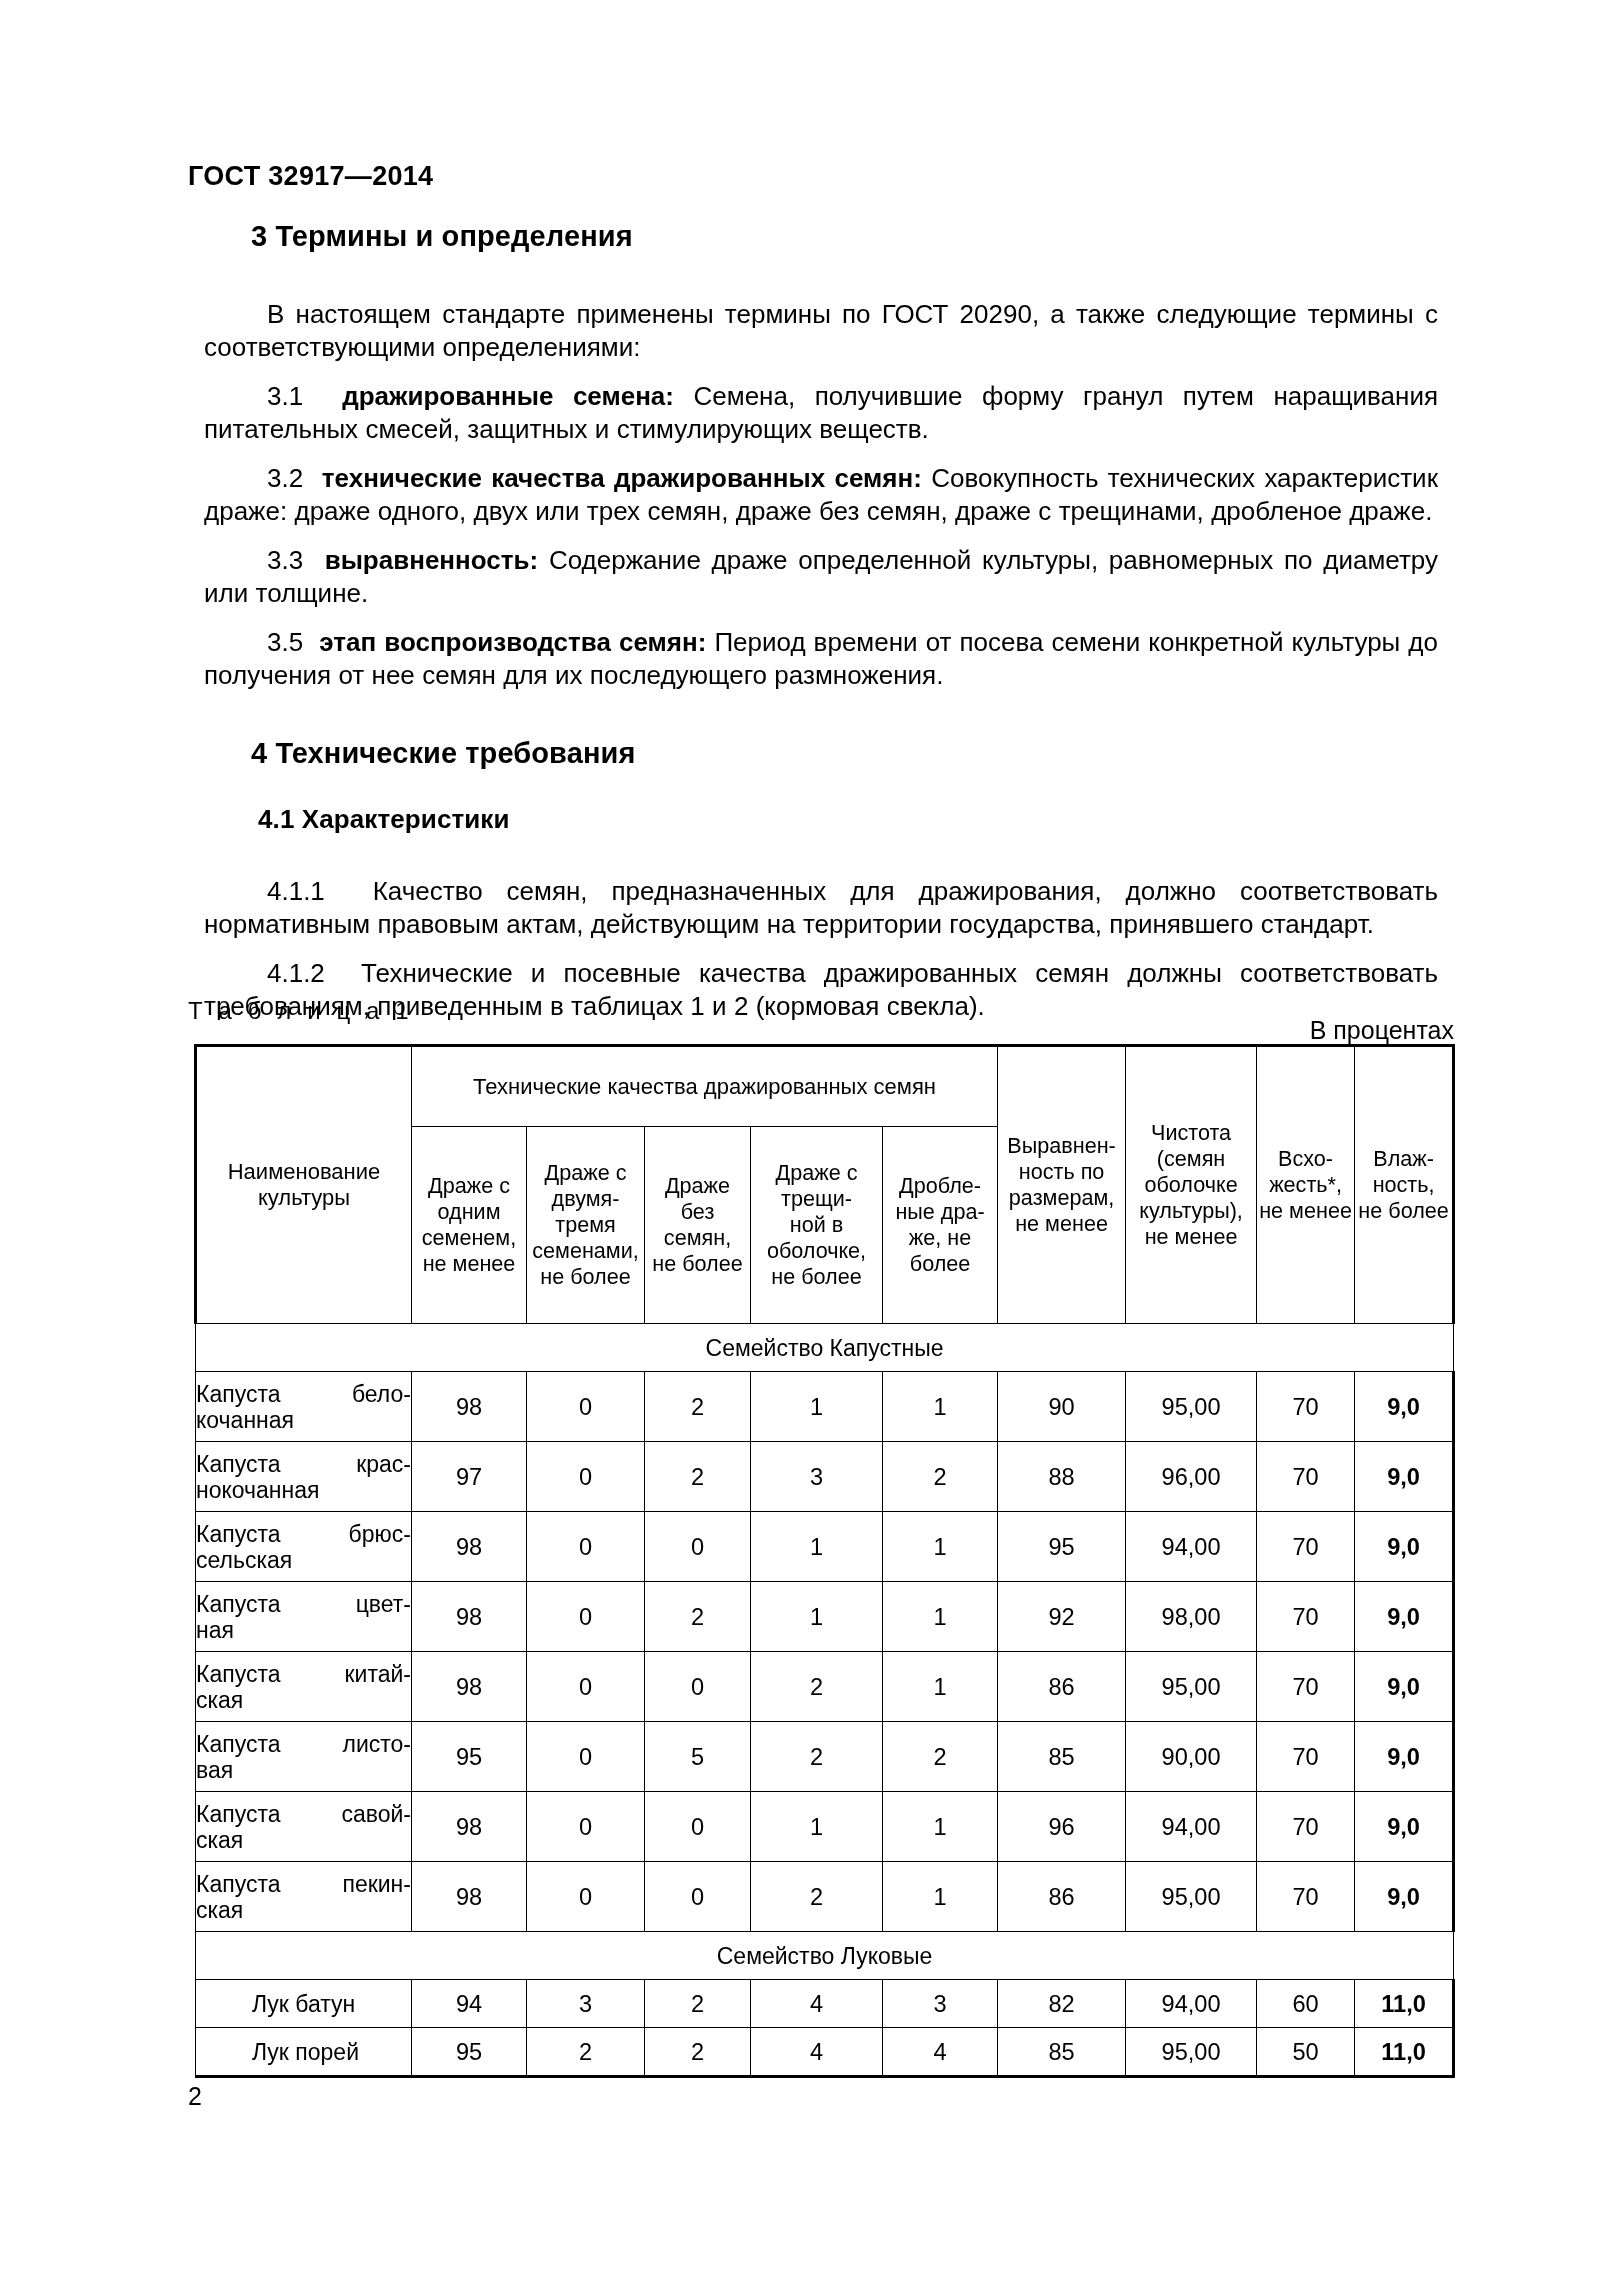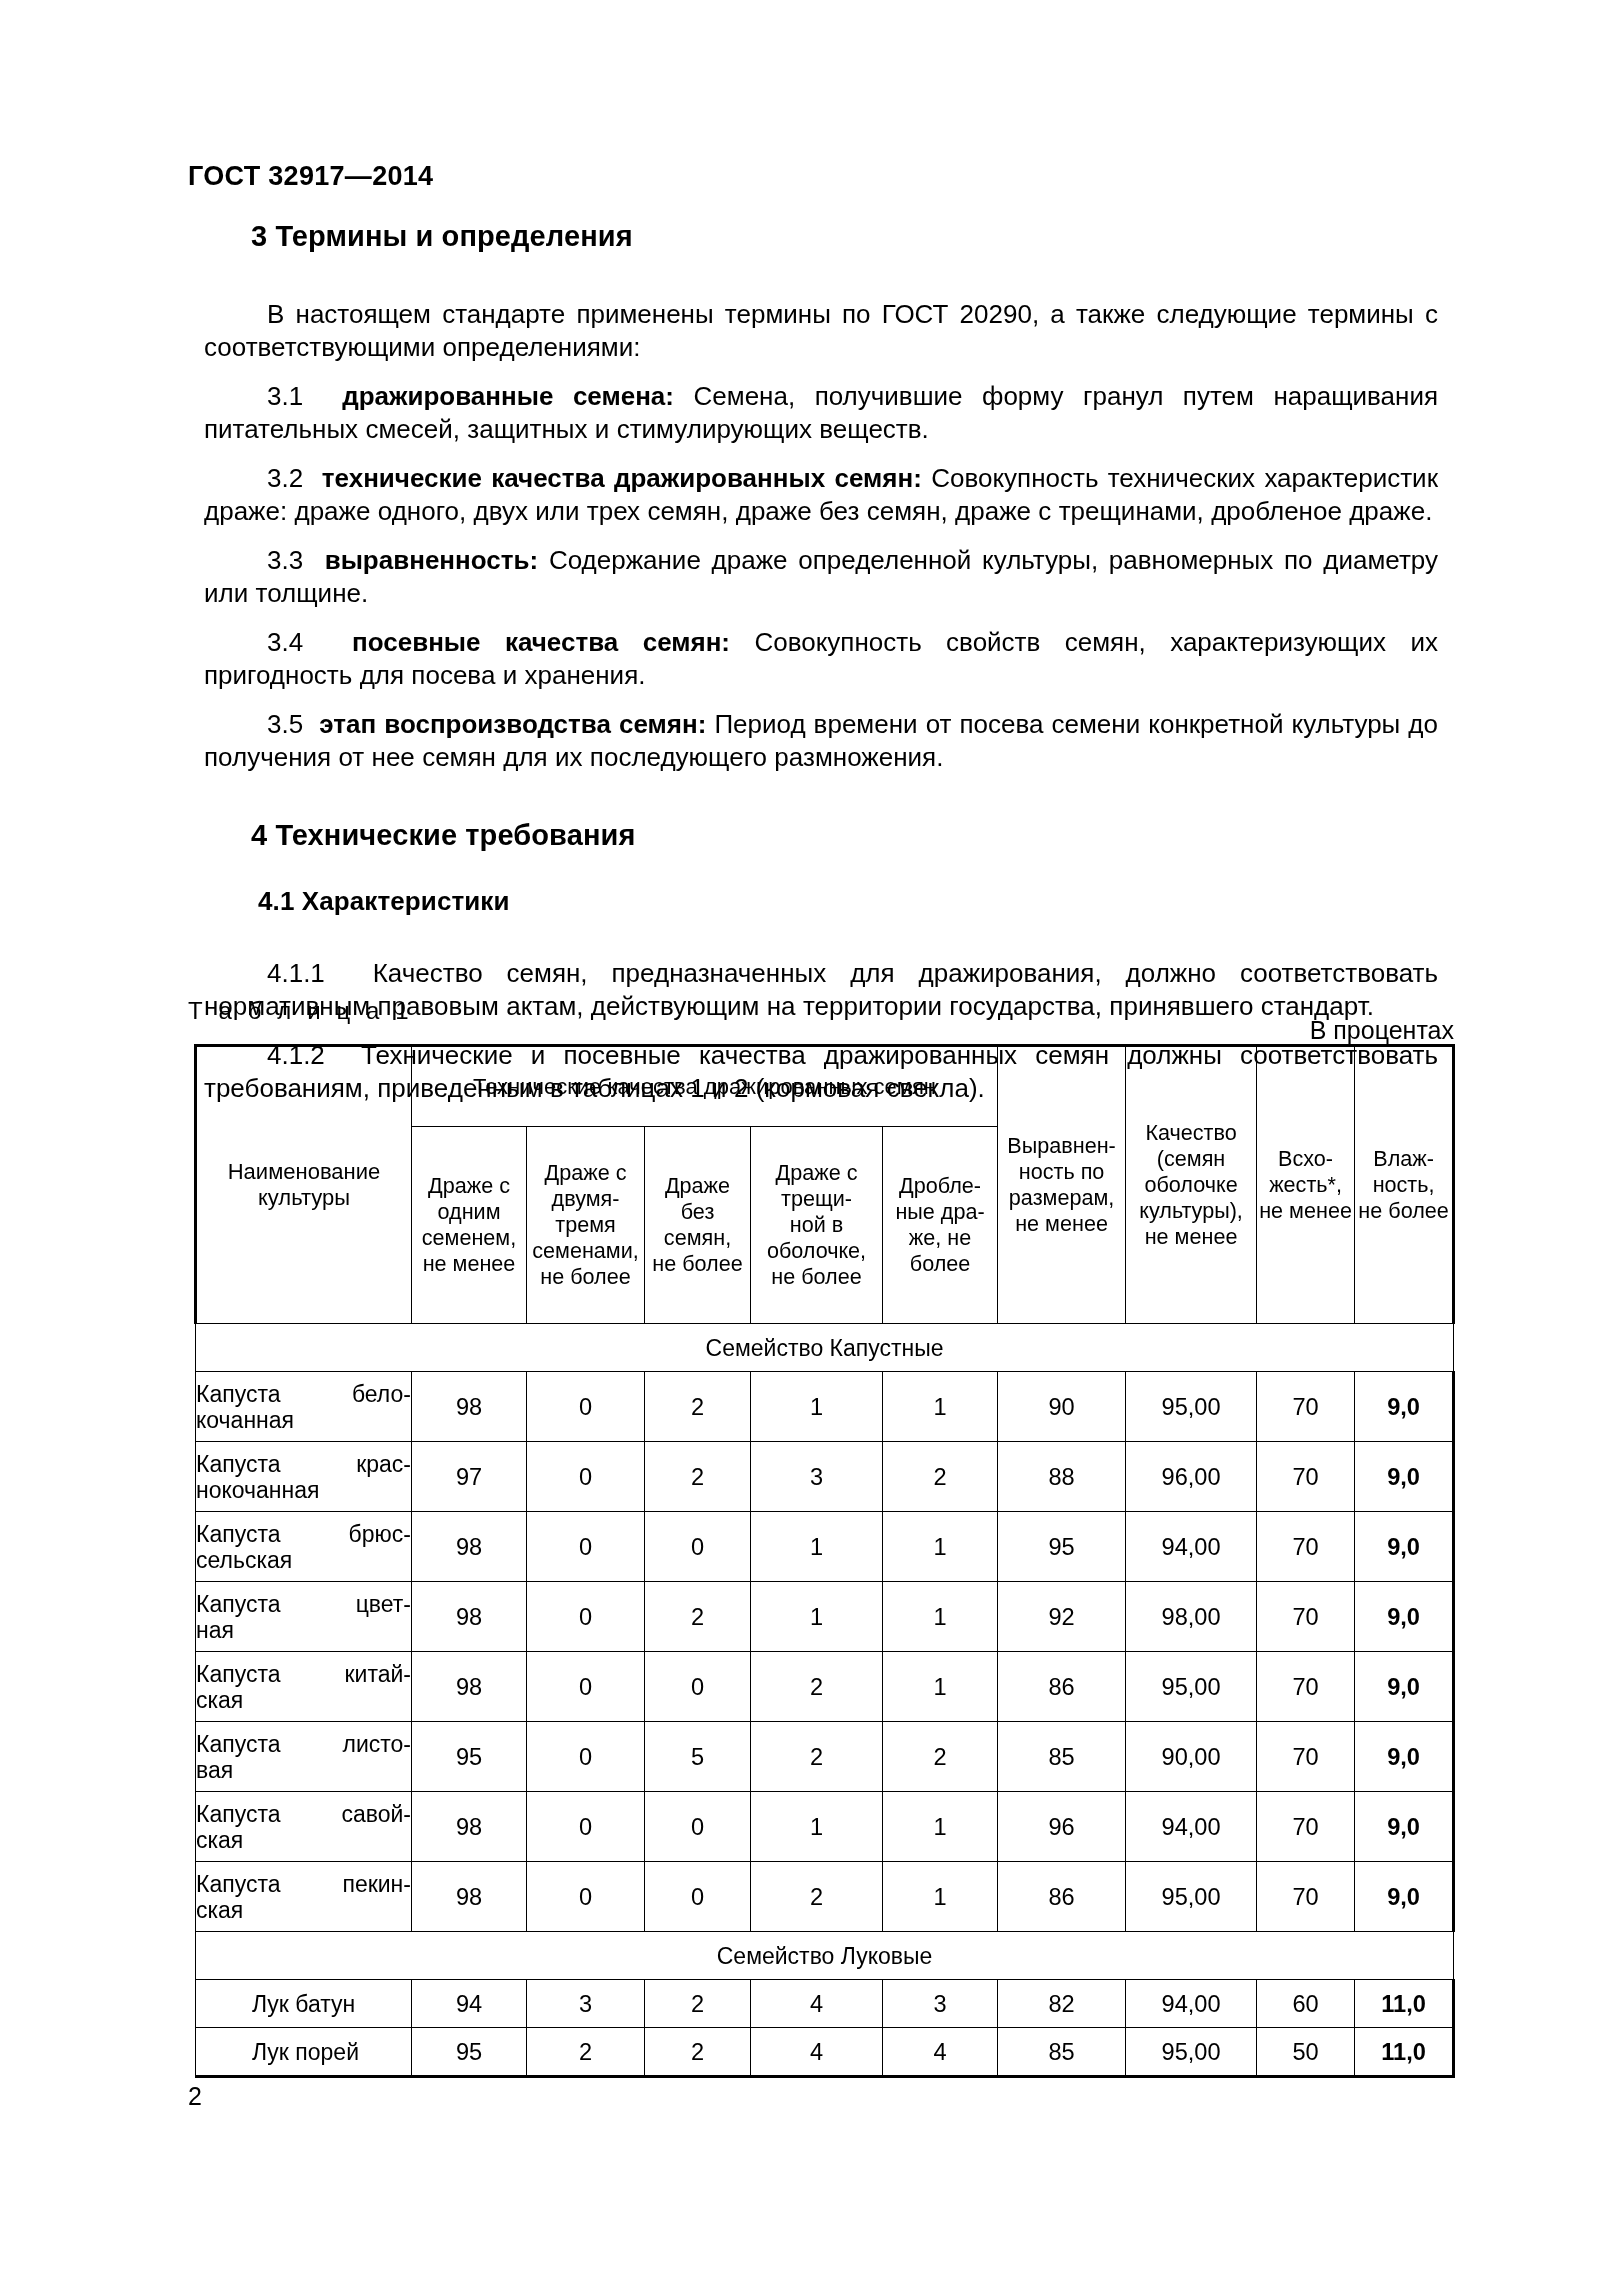--- a/index.html
+++ b/index.html
@@ -182,21 +182,20 @@
     <div class="gap-after-title"></div>
 
     <p class="body"><span>В настоящем стандарте применены термины по ГОСТ 20290, а также следующие термины с соответствующими определениями:</span></p>
 
     <p class="body"><span class="num">3.1</span>&nbsp; <b>дражированные семена:</b> <span>Семена, получившие форму гранул путем наращивания питательных смесей, защитных и стимулирующих веществ.</span></p>
 
     <p class="body"><span class="num">3.2</span>&nbsp; <b>технические качества дражированных семян:</b> <span>Совокупность технических характеристик драже: драже одного, двух или трех семян, драже без семян, драже с трещинами, дробленое драже.</span></p>
 
     <p class="body"><span class="num">3.3</span>&nbsp; <b>выравненность:</b> <span>Содержание драже определенной культуры, равномерных по диаметру или толщине.</span></p>
 
-    <p class="body"><span class="num">3.4</span>&nbsp; <b>посевные качества семян:</b> <span>Совокупность свойств семян, характеризующих их пригодность для посева и хранения.</span></p>
 
     <p class="body"><span class="num">3.5</span>&nbsp; <b>этап воспроизводства семян:</b> <span>Период времени от посева семени конкретной культуры до получения от нее семян для их последующего размножения.</span></p>
 
     <div class="gap-after-title"></div>
     <h2 class="section-title">4  Технические требования</h2>
     <div class="gap-after-title"></div>
 
     <h3 class="subsection-title">4.1  Характеристики</h3>
     <div class="gap-small"></div>
 
@@ -231,21 +230,21 @@
           <div>культуры</div>
         </td>
         <td colspan="5" class="hdr-group outer-top">Технические качества дражированных семян</td>
         <td rowspan="2" class="hdr-sub outer-top">
           <div>Выравнен-</div>
           <div>ность по</div>
           <div>размерам,</div>
           <div>не менее</div>
         </td>
         <td rowspan="2" class="hdr-sub outer-top">
-          <div>Качество</div>
+          <div>Чистота</div>
           <div>(семян</div>
           <div>оболочке</div>
           <div>культуры),</div>
           <div>не менее</div>
         </td>
         <td rowspan="2" class="hdr-sub outer-top">
           <div>Всхо-</div>
           <div>жесть*,</div>
           <div>не менее</div>
         </td>

